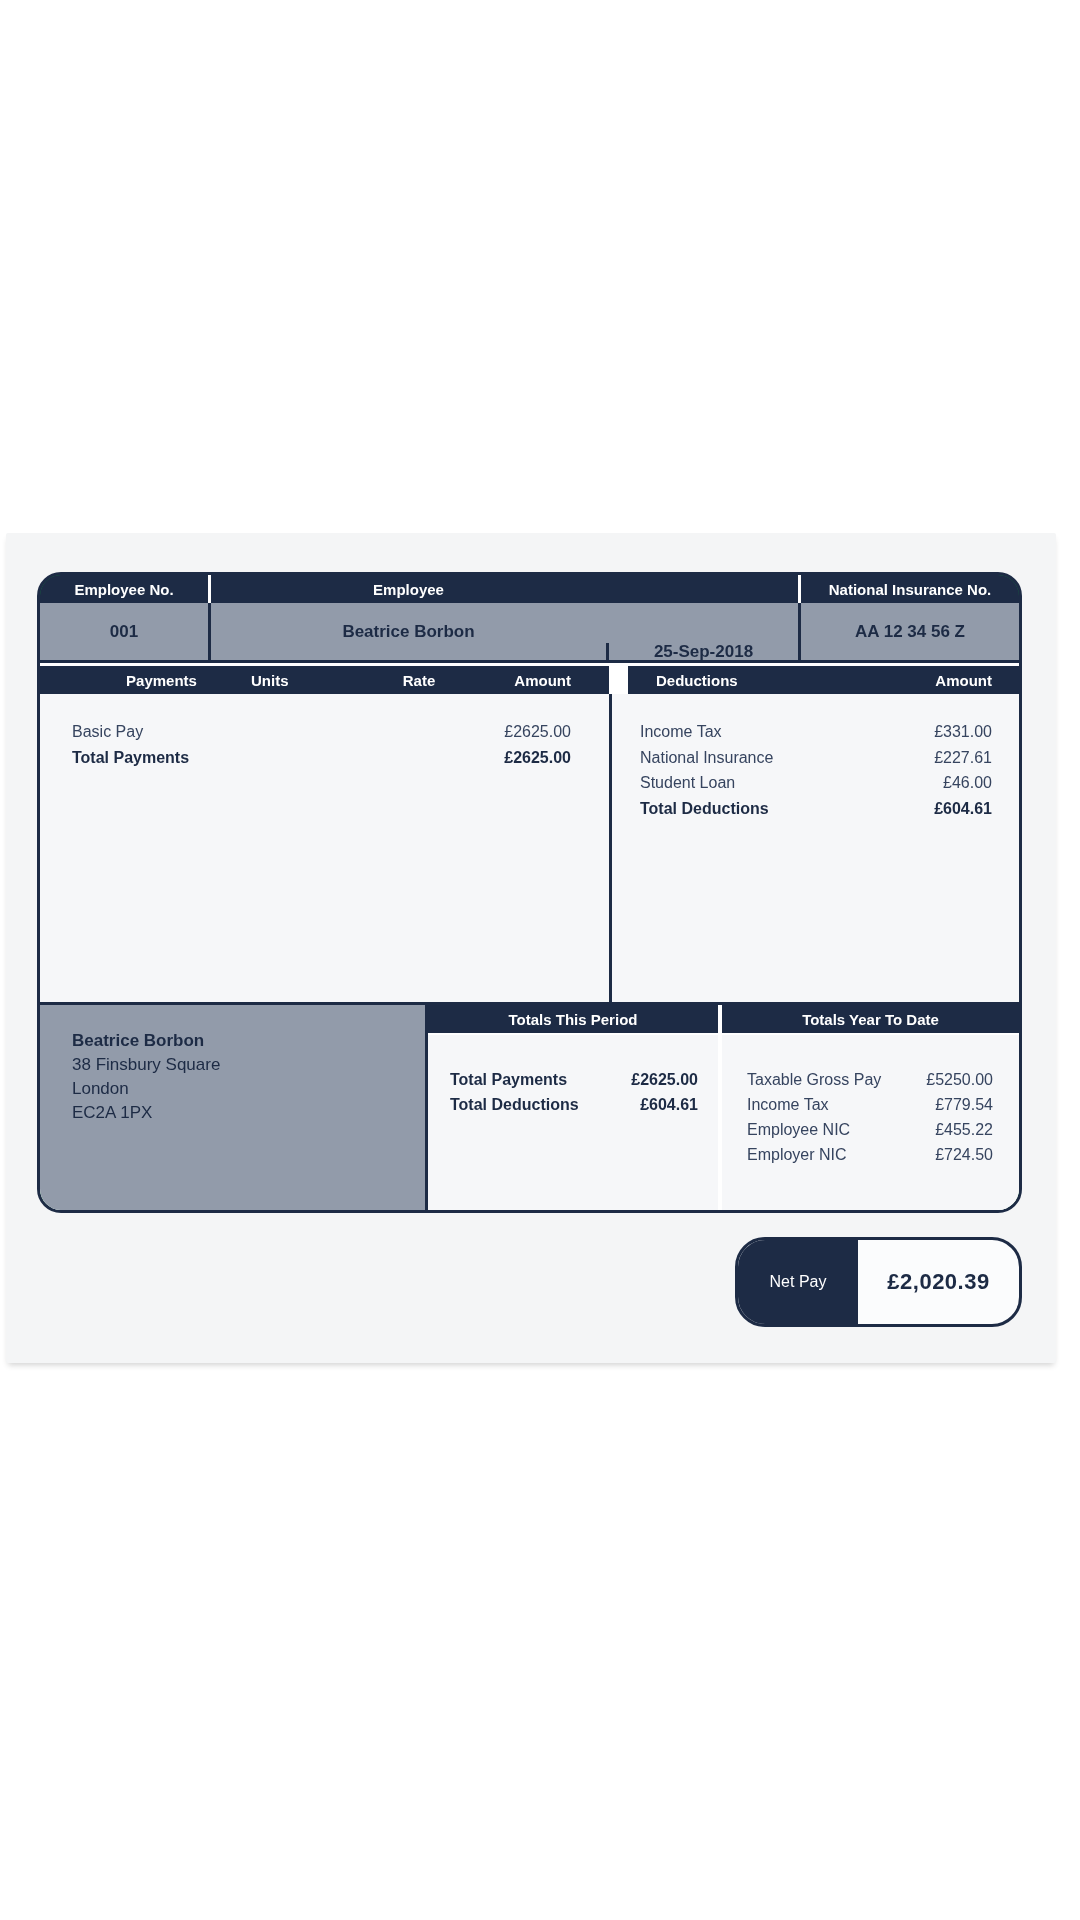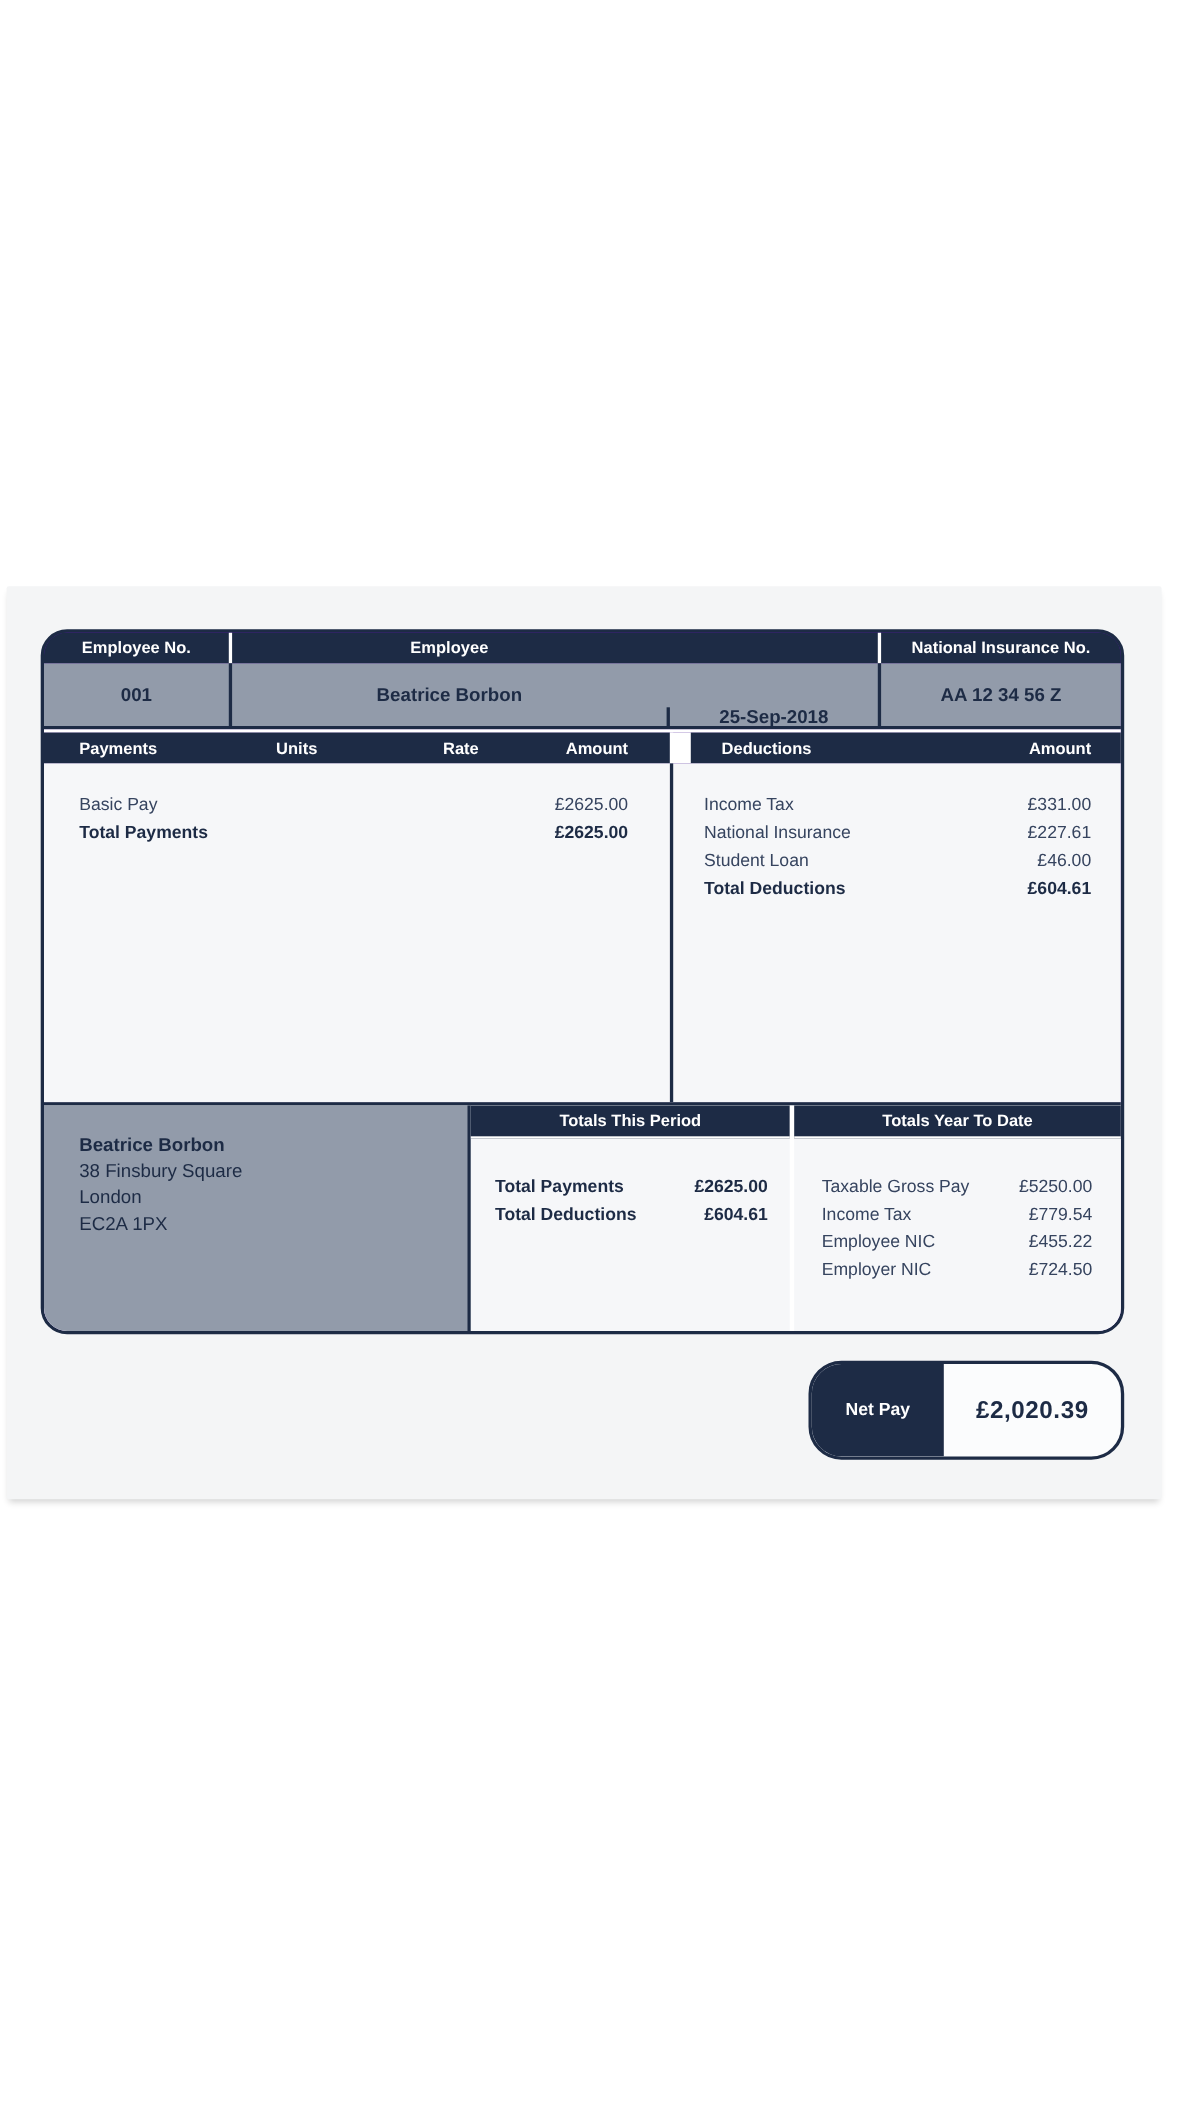--- a/index.html
+++ b/index.html
@@ -18,21 +18,21 @@
     border-radius: 2px;
     box-shadow: 0 4px 6px -2px rgba(0,0,0,0.18);
   }
 
   .payslip {
     position: absolute; left: 31px; top: 39px;
     width: 985px; height: 641px;
     border: 3px solid #1d2b45;
     border-radius: 24px;
     overflow: hidden;
-    background: #4c1d95;
+    background: #15803d;
     display: flex; flex-direction: column;
   }
 
   
   .emp-header { height: 28px; background: #1d2b45; display: flex; flex: none; }
   .emp-header .cell {
     display: flex; align-items: center; justify-content: center;
     color: #ffffff; font-size: 15px; font-weight: bold;
   }
   .emp-values { height: 60px; background: #929BAA; display: flex; flex: none; border-bottom: 3px solid #1d2b45; }
@@ -49,21 +49,21 @@
 
   .gap-row { height: 3px; background: #ffffff; flex: none; }
 
   
   .section-headers { height: 28px; display: flex; flex: none; background: #ffffff; }
   .pay-head {
     width: 569px; background: #1d2b45; color: #fff;
     display: flex; align-items: center;
     padding: 0 38px 0 32px; font-size: 15px; font-weight: bold;
   }
-  .pay-head .h-title { flex: 1; text-align: left; }
+  .pay-head .h-title { flex: 1; text-align: center; }
   .pay-head .h-units { width: 120px; }
   .pay-head .h-rate  { width: 96px;  text-align: center; }
   .pay-head .h-amt   { width: 104px; text-align: right; }
   .head-gap { width: 3px; background: #ffffff; }
   .ded-head {
     flex: 1; background: #1d2b45; color: #fff;
     display: flex; align-items: center; justify-content: space-between;
     padding: 0 27px 0 28px; font-size: 15px; font-weight: bold; margin-left: 16px;
   }
 
@@ -105,21 +105,21 @@
   .netpay {
     position: absolute; left: 729px; top: 704px;
     width: 287px; height: 90px;
     border: 3px solid #1d2b45; border-radius: 30px;
     background: #fbfcfd; overflow: hidden;
     display: flex;
   }
   .np-label {
     width: 120px; background: #1d2b45; color: #ffffff;
     display: flex; align-items: center; justify-content: center;
-    font-size: 16px; font-weight: bold;
+    font-size: 16px; font-weight: normal;
   }
   .np-amount {
     flex: 1; display: flex; align-items: center; justify-content: center;
     font-size: 22px; font-weight: bold; color: #1d2b45; letter-spacing: 0.5px;
   }
 </style>
 </head>
 <body>
 
 <div class="card">

